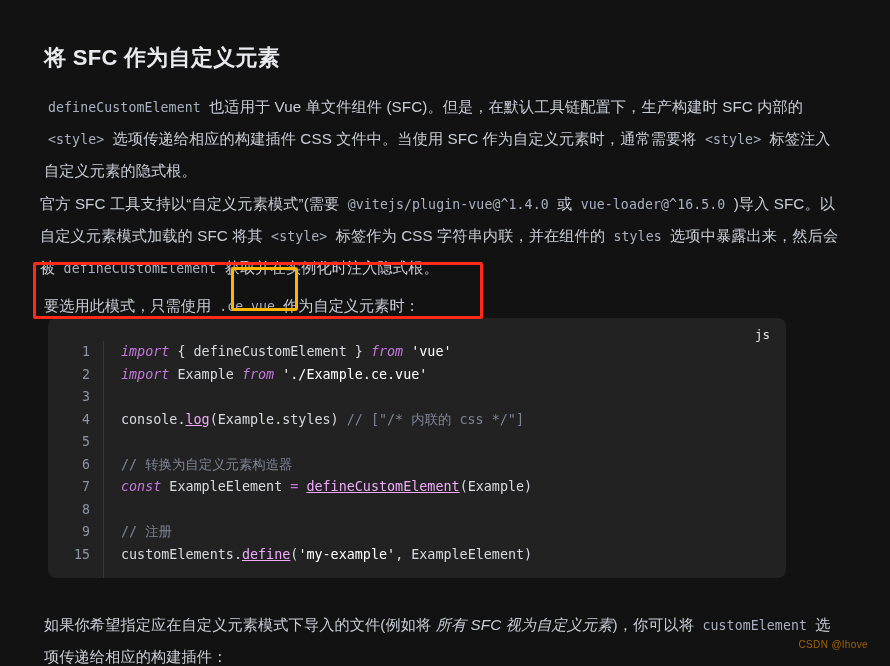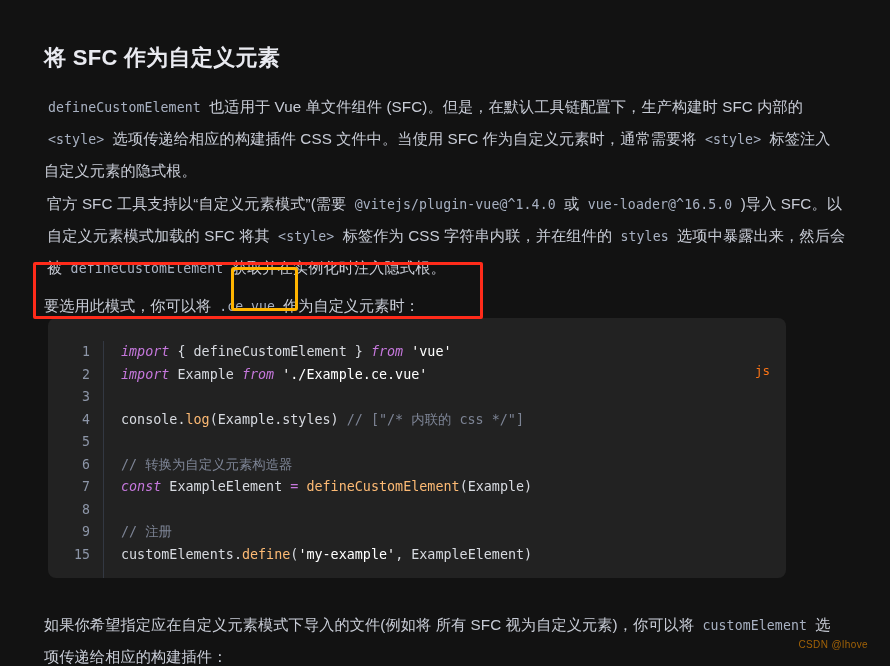--- a/index.html
+++ b/index.html
@@ -36,34 +36,34 @@
 
   
   .para {
     position: absolute;
     font-size: 15.2px;
     line-height: 31px;
     color: #c8ccd6;
     letter-spacing: 0.1px;
   }
   .para-1 { left: 44px; top: 76px; width: 800px; }
-  .para-2 { left: 47px; top: 173px; width: 800px; }
+  .para-2 { left: 40px; top: 173px; width: 800px; }
   .para-4 { left: 44px; top: 594px; width: 800px; }
 
   code, .code-inline {
     font-family: "DejaVu Sans Mono", "Liberation Mono", monospace;
   }
   .code-inline {
     font-size: 13.2px;
     color: #a8b1c2;
     padding: 0 4px;
     border-radius: 3px;
     white-space: nowrap;
   }
-  .ital { }
+  .ital { font-style: italic; }
 
   
   .red-box {
     position: absolute;
     left: 33px;
     top: 262px;
     width: 450px;
     height: 57px;
     border: 3px solid #ff2b1a;
     border-radius: 2px;
@@ -101,23 +101,22 @@
     background: #222222;
     border-radius: 8px;
     overflow: hidden;
   }
   .code-lang {
     position: absolute;
     right: 16px;
     top: 9px;
     font-family: "DejaVu Sans Mono", "Liberation Mono", monospace;
     font-size: 12.5px;
-    color: #f97316;
+    color: #e5e5e5;
     z-index: 3;
-    margin-top: 36px;
   }
   .code-inner {
     position: absolute;
     left: 0; top: 0; right: 0; bottom: 0;
     padding: 23px 0 0 0;
     display: flex;
   }
   .gutter {
     width: 56px;
     flex: 0 0 56px;
@@ -136,21 +135,21 @@
     font-family: "DejaVu Sans Mono", "Liberation Mono", monospace;
     font-size: 13.4px;
     line-height: 22.5px;
     color: #d7dae0;
     white-space: pre;
   }
   .ln { height: 22.5px; }
 
   
   .t-kw   { color: #c678dd; font-style: italic; }
-  .t-fn   { color: #fdba74; }
+  .t-fn   { color: #f0abfc; text-decoration: underline; }
   .t-str  { color: #ffffff; }
   .t-com  { color: #7d8495; }
   .t-var  { color: #d7dae0; }
   .t-pun  { color: #d7dae0; }
   .t-op   { color: #c678dd; }
 
   
   .watermark {
     position: absolute;
     right: 22px;
@@ -166,21 +165,21 @@
 <div class="page">
 
   <h1 class="doc-title">将 SFC 作为自定义元素</h1>
 
   <p class="para para-1"><code class="code-inline">defineCustomElement</code><span> 也适用于 Vue 单文件组件 (SFC)。但是，在默认工具链配置下，生产构建时 SFC 内部的 </span><code class="code-inline">&lt;style&gt;</code><span> 选项传递给相应的构建插件 CSS 文件中。当使用 SFC 作为自定义元素时，通常需要将 </span><code class="code-inline">&lt;style&gt;</code><span> 标签注入自定义元素的隐式根。</span></p>
 
   <p class="para para-2"><span>官方 SFC 工具支持以“自定义元素模式”(需要 </span><code class="code-inline">@vitejs/plugin-vue@^1.4.0</code><span> 或 </span><code class="code-inline">vue-loader@^16.5.0</code><span> )导入 SFC。以自定义元素模式加载的 SFC 将其 </span><code class="code-inline">&lt;style&gt;</code><span> 标签作为 CSS 字符串内联，并在组件的 </span><code class="code-inline">styles</code><span> 选项中暴露出来，然后会被 </span><code class="code-inline">defineCustomElement</code><span> 获取并在实例化时注入隐式根。</span></p>
 
   <div class="red-box"></div>
 
-  <p class="para-3"><span>要选用此模式，你可以将 </span><code class="code-inline">.ce.vue</code><span> 作为自定义元素时：</span></p>
+  <p class="para-3"><span>要选用此模式，只需使用 </span><code class="code-inline">.ce.vue</code><span> 作为自定义元素时：</span></p>
 
   <div class="orange-box"></div>
 
   <div class="code-block">
     <span class="code-lang">js</span>
     <div class="code-inner">
       <div class="gutter">
           <div class="ln">1</div>
           <div class="ln">2</div>
           <div class="ln">3</div>

